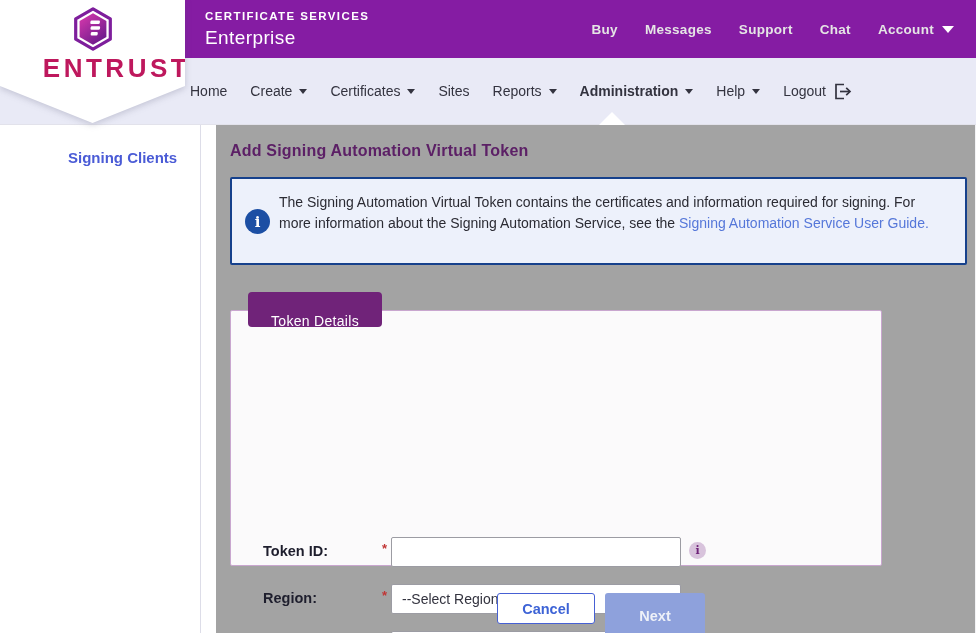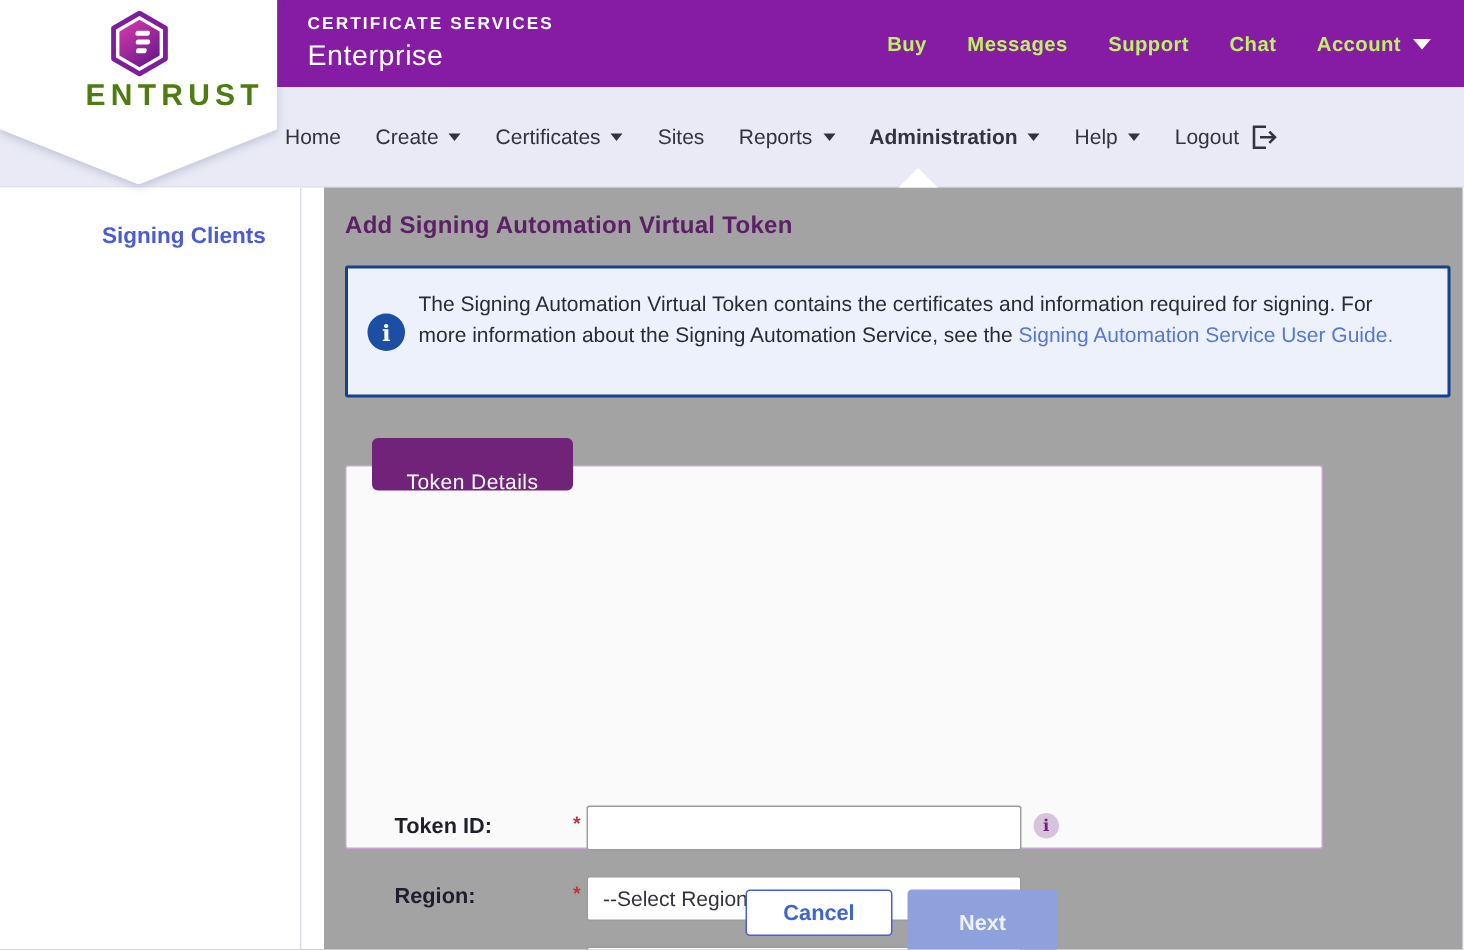--- a/index.html
+++ b/index.html
@@ -16,21 +16,21 @@
   .top-header {
     position:absolute; left:0; top:0; width:976px; height:58px;
     background:#851CA3;
   }
   .brand-block { position:absolute; left:205px; top:10px; color:#fff; }
   .brand-label { font-size:11.5px; font-weight:bold; letter-spacing:1.4px; }
   .brand-name  { font-size:19px; margin-top:5px; letter-spacing:.4px; font-weight:normal; }
   .header-links {
     position:absolute; right:22px; top:0; height:58px;
     display:flex; align-items:center; gap:27px;
-    color:#bef264; font-weight:bold; font-size:13.5px; letter-spacing:.3px;
+    color:#e5e5e5; font-weight:bold; font-size:13.5px; letter-spacing:.3px;
   }
   .header-link { display:flex; align-items:center; gap:8px; cursor:pointer; white-space:nowrap; }
   .caret-down-white {
     width:0; height:0; border-left:6px solid transparent;
     border-right:6px solid transparent; border-top:7px solid #fff;
   }
 
   
   .navbar {
     position:absolute; left:0; top:58px; width:976px; height:67px;
@@ -56,22 +56,22 @@
   
   .logo-wrap { position:absolute; left:0; top:0; z-index:10; filter:drop-shadow(0 2px 3px rgba(80,80,110,.25)); }
   .logo-box {
     width:185px; height:123px; background:#ffffff;
     clip-path:polygon(0 0, 100% 0, 100% 70%, 50% 100%, 0 70%);
     display:flex; flex-direction:column; align-items:center;
     cursor:pointer;
   }
   .logo-box svg { margin-top:7px; }
   .logo-text {
-    margin-top:2px; font-size:20px; font-weight:bold;
-    letter-spacing:3.5px; color:#4d7c0f;margin-left:48px;
+    margin-top:2px; font-size:26px; font-weight:bold;
+    letter-spacing:3.5px; color:#be185d;margin-left:48px;
   }
 
   
   .sidebar {
     position:absolute; left:0; top:125px; width:201px; height:508px;
     background:#fff; border-right:1px solid #DDDDE8;
   }
   .side-item-active {
     height:52px; background:#DBDDF2; display:flex; align-items:center;
     padding-left:30px; font-size:15px; color:#33334D; cursor:pointer;

